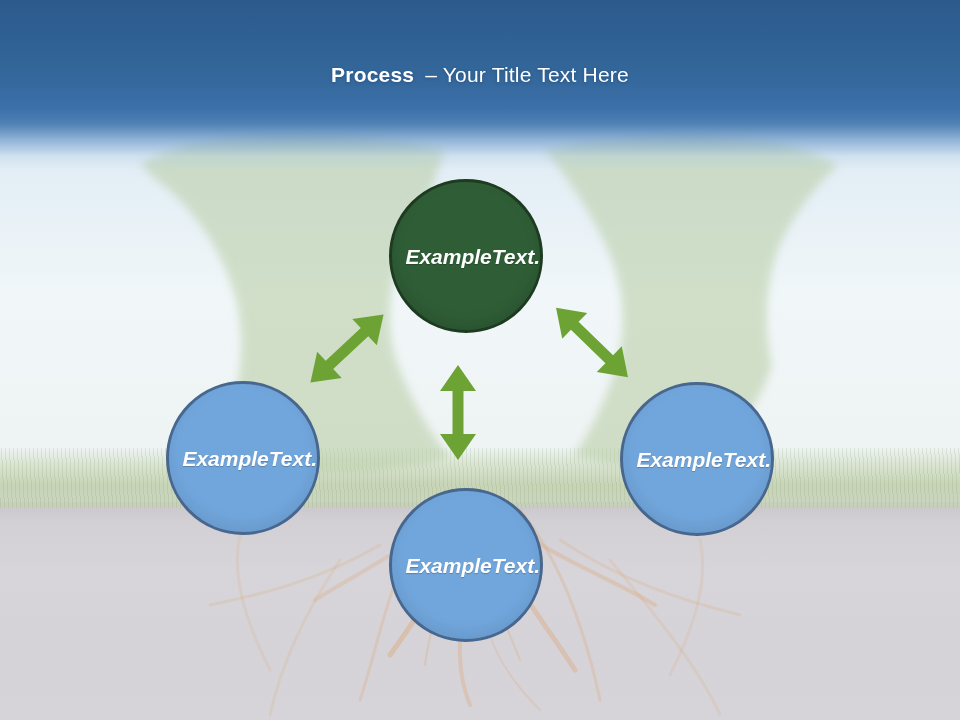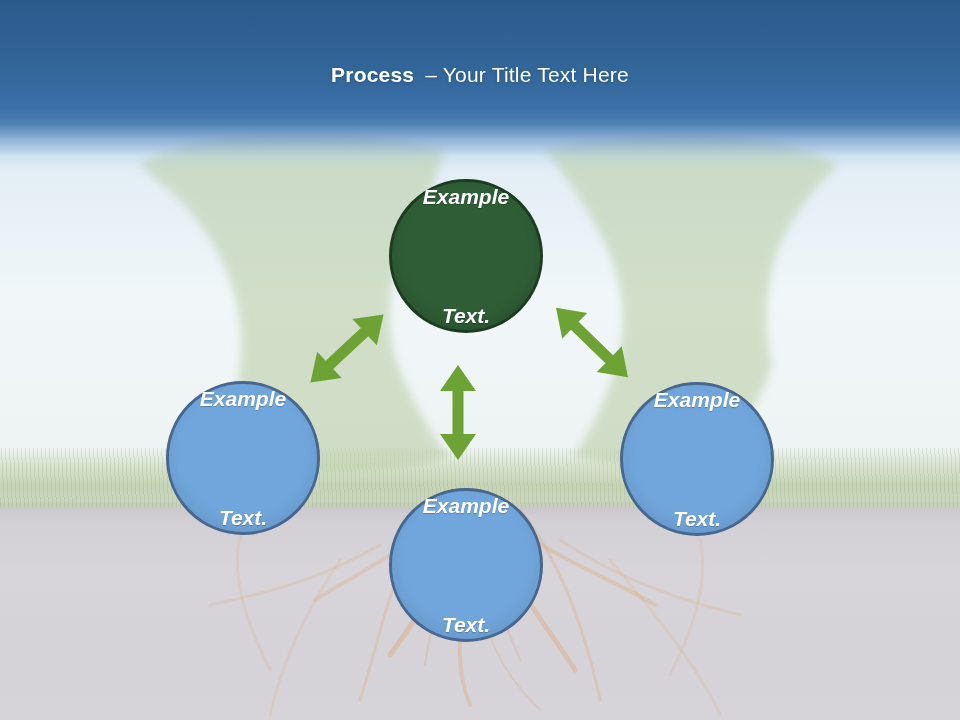--- a/index.html
+++ b/index.html
@@ -71,22 +71,22 @@
   
   .connector-svg {
     position: absolute; left: 0; top: 0; width: 960px; height: 720px;
     pointer-events: none;
   }
   .node {
     position: absolute;
     width: 154px; height: 154px;
     border-radius: 50%;
     box-sizing: border-box;
-    display: flex; flex-direction: column;
-    align-items: center; justify-content: space-between;
+    display: flex; 
+    align-items: center; justify-content: flex-end;
     text-align: center;
     color: #ffffff;
     font-style: italic; font-weight: 700;
     font-size: 21px; line-height: 29px;
     text-shadow: 0 1px 1px rgba(0,0,0,0.22);
   }
   .node-green {
     background: #2f5e36;
     border: 3px solid #1e3b22;
     box-shadow: inset 0 -6px 14px rgba(0,0,0,0.12);

